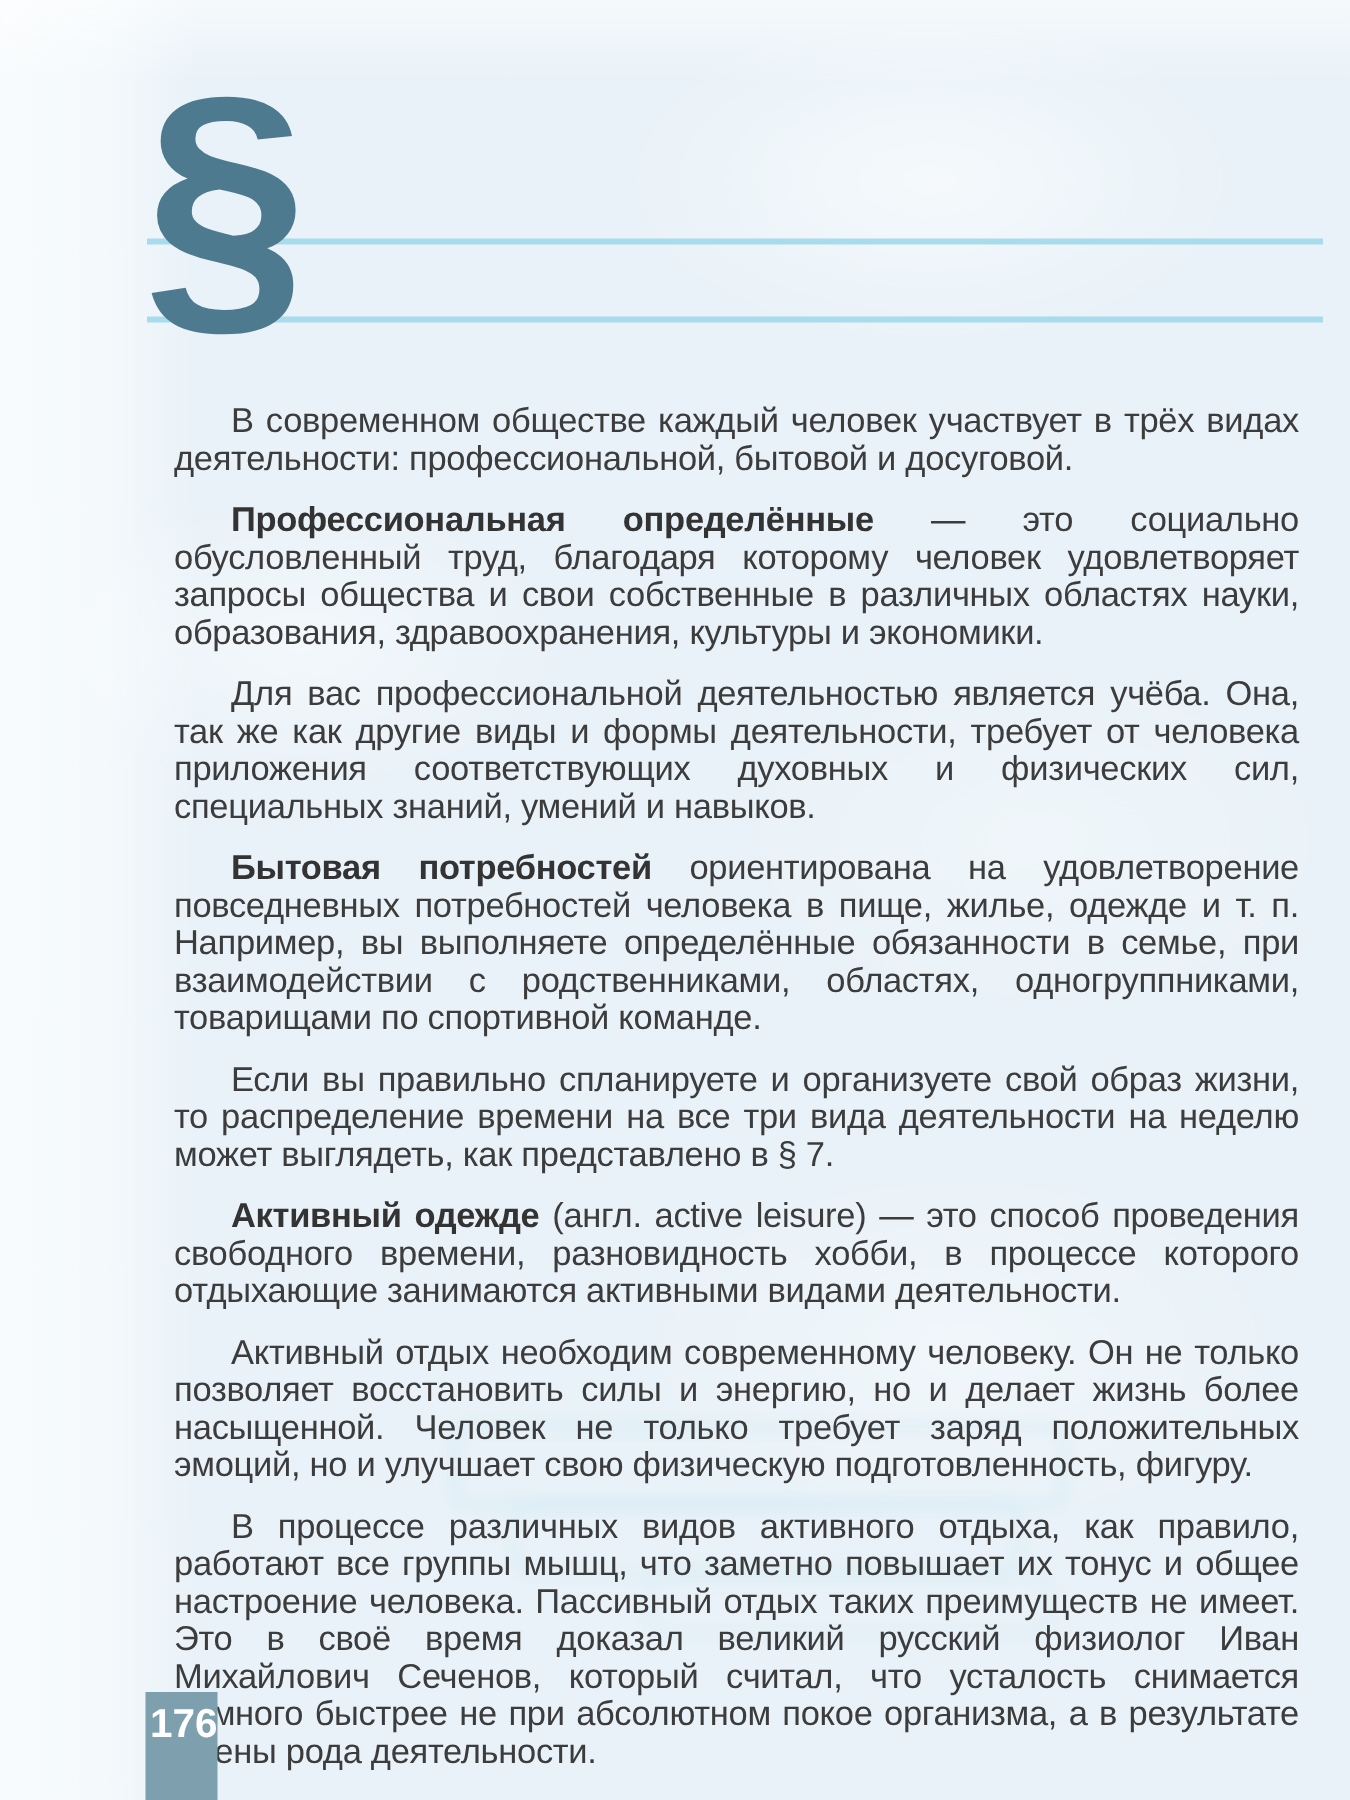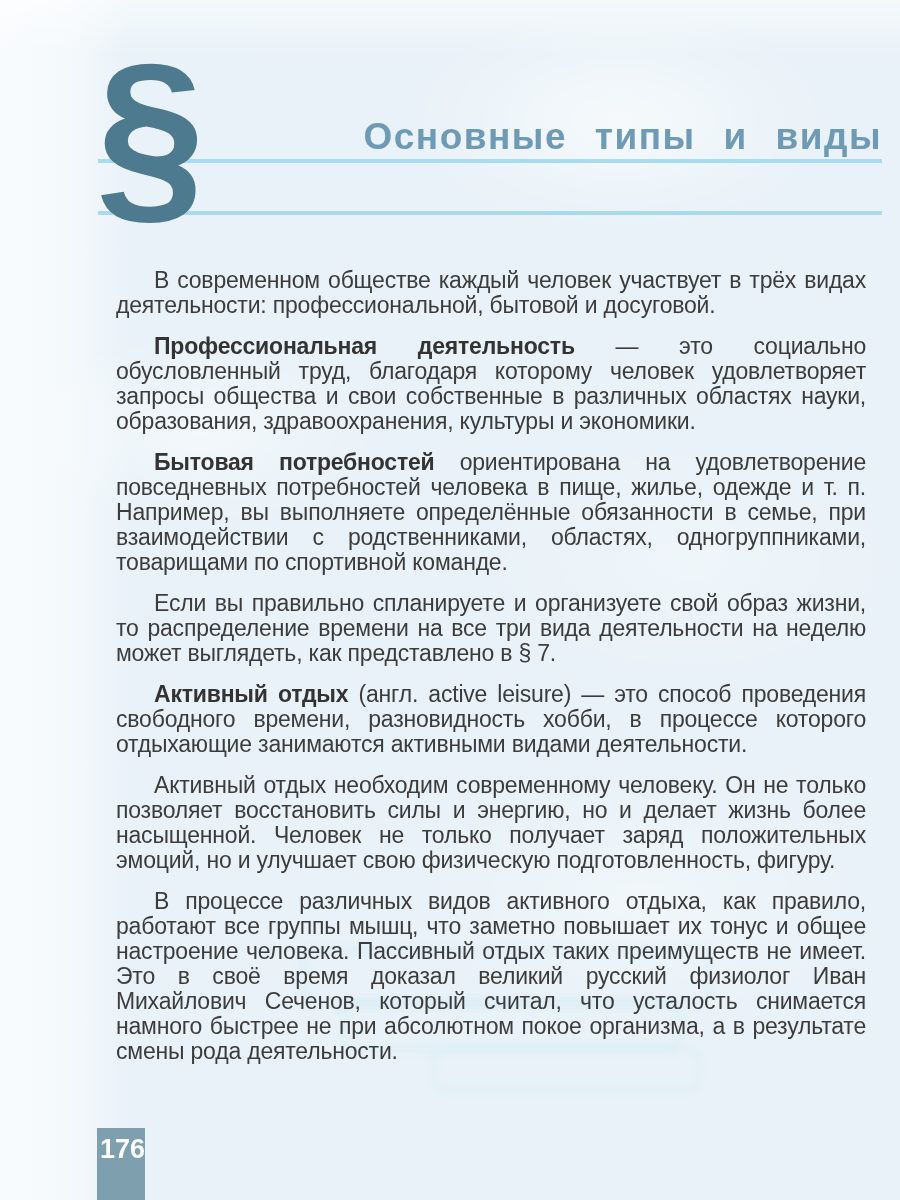--- a/index.html
+++ b/index.html
@@ -77,31 +77,31 @@
 </head>
 <body>
 
 <div class="page">
 
   <div class="section-mark">§</div>
 
   <div class="rule rule-1"></div>
   <div class="rule rule-2"></div>
 
-  <div class="title-line title-line-1">Основные типы и виды</div>
 
   <div class="ghost ghost-1"></div>
   <div class="ghost ghost-2"></div>
   <div class="ghost ghost-3"></div>
 
   <div class="body-text">
       <p><span>В современном обществе каждый человек участвует в трёх видах деятельности: профессиональной, бытовой и досуговой.</span></p>
-      <p><b>Профессиональная деятельность</b><span> — это социально обусловленный труд, благодаря которому человек удовлетворяет запросы общества и свои собственные в различных областях науки, образования, здравоохранения, культуры и экономики.</span></p>
+      <p><b>Профессиональная определённые</b><span> — это социально обусловленный труд, благодаря которому человек удовлетворяет запросы общества и свои собственные в различных областях науки, образования, здравоохранения, культуры и экономики.</span></p>
+      <p><span>Для вас профессиональной деятельностью является учёба. Она, так же как другие виды и формы деятельности, требует от человека приложения соответствующих духовных и физических сил, специальных знаний, умений и навыков.</span></p>
       <p><b>Бытовая потребностей</b><span> ориентирована на удовлетворение повседневных потребностей человека в пище, жилье, одежде и т. п. Например, вы выполняете определённые обязанности в семье, при взаимодействии с родственниками, областях, одногруппниками, товарищами по спортивной команде.</span></p>
       <p><span>Если вы правильно спланируете и организуете свой образ жизни, то распределение времени на все три вида деятельности на неделю может выглядеть, как представлено в § 7.</span></p>
-      <p><b>Активный отдых</b><span> (англ. active leisure) — это способ проведения свободного времени, разновидность хобби, в процессе которого отдыхающие занимаются активными видами деятельности.</span></p>
-      <p><span>Активный отдых необходим современному человеку. Он не только позволяет восстановить силы и энергию, но и делает жизнь более насыщенной. Человек не только получает заряд положительных эмоций, но и улучшает свою физическую подготовленность, фигуру.</span></p>
+      <p><b>Активный одежде</b><span> (англ. active leisure) — это способ проведения свободного времени, разновидность хобби, в процессе которого отдыхающие занимаются активными видами деятельности.</span></p>
+      <p><span>Активный отдых необходим современному человеку. Он не только позволяет восстановить силы и энергию, но и делает жизнь более насыщенной. Человек не только требует заряд положительных эмоций, но и улучшает свою физическую подготовленность, фигуру.</span></p>
       <p><span>В процессе различных видов активного отдыха, как правило, работают все группы мышц, что заметно повышает их тонус и общее настроение человека. Пассивный отдых таких преимуществ не имеет. Это в своё время доказал великий русский физиолог Иван Михайлович Сеченов, который считал, что усталость снимается намного быстрее не при абсолютном покое организма, а в результате смены рода деятельности.</span></p>
     </div>
 
   <div class="page-number">176</div>
 
 </div>
 
 </body></html>

